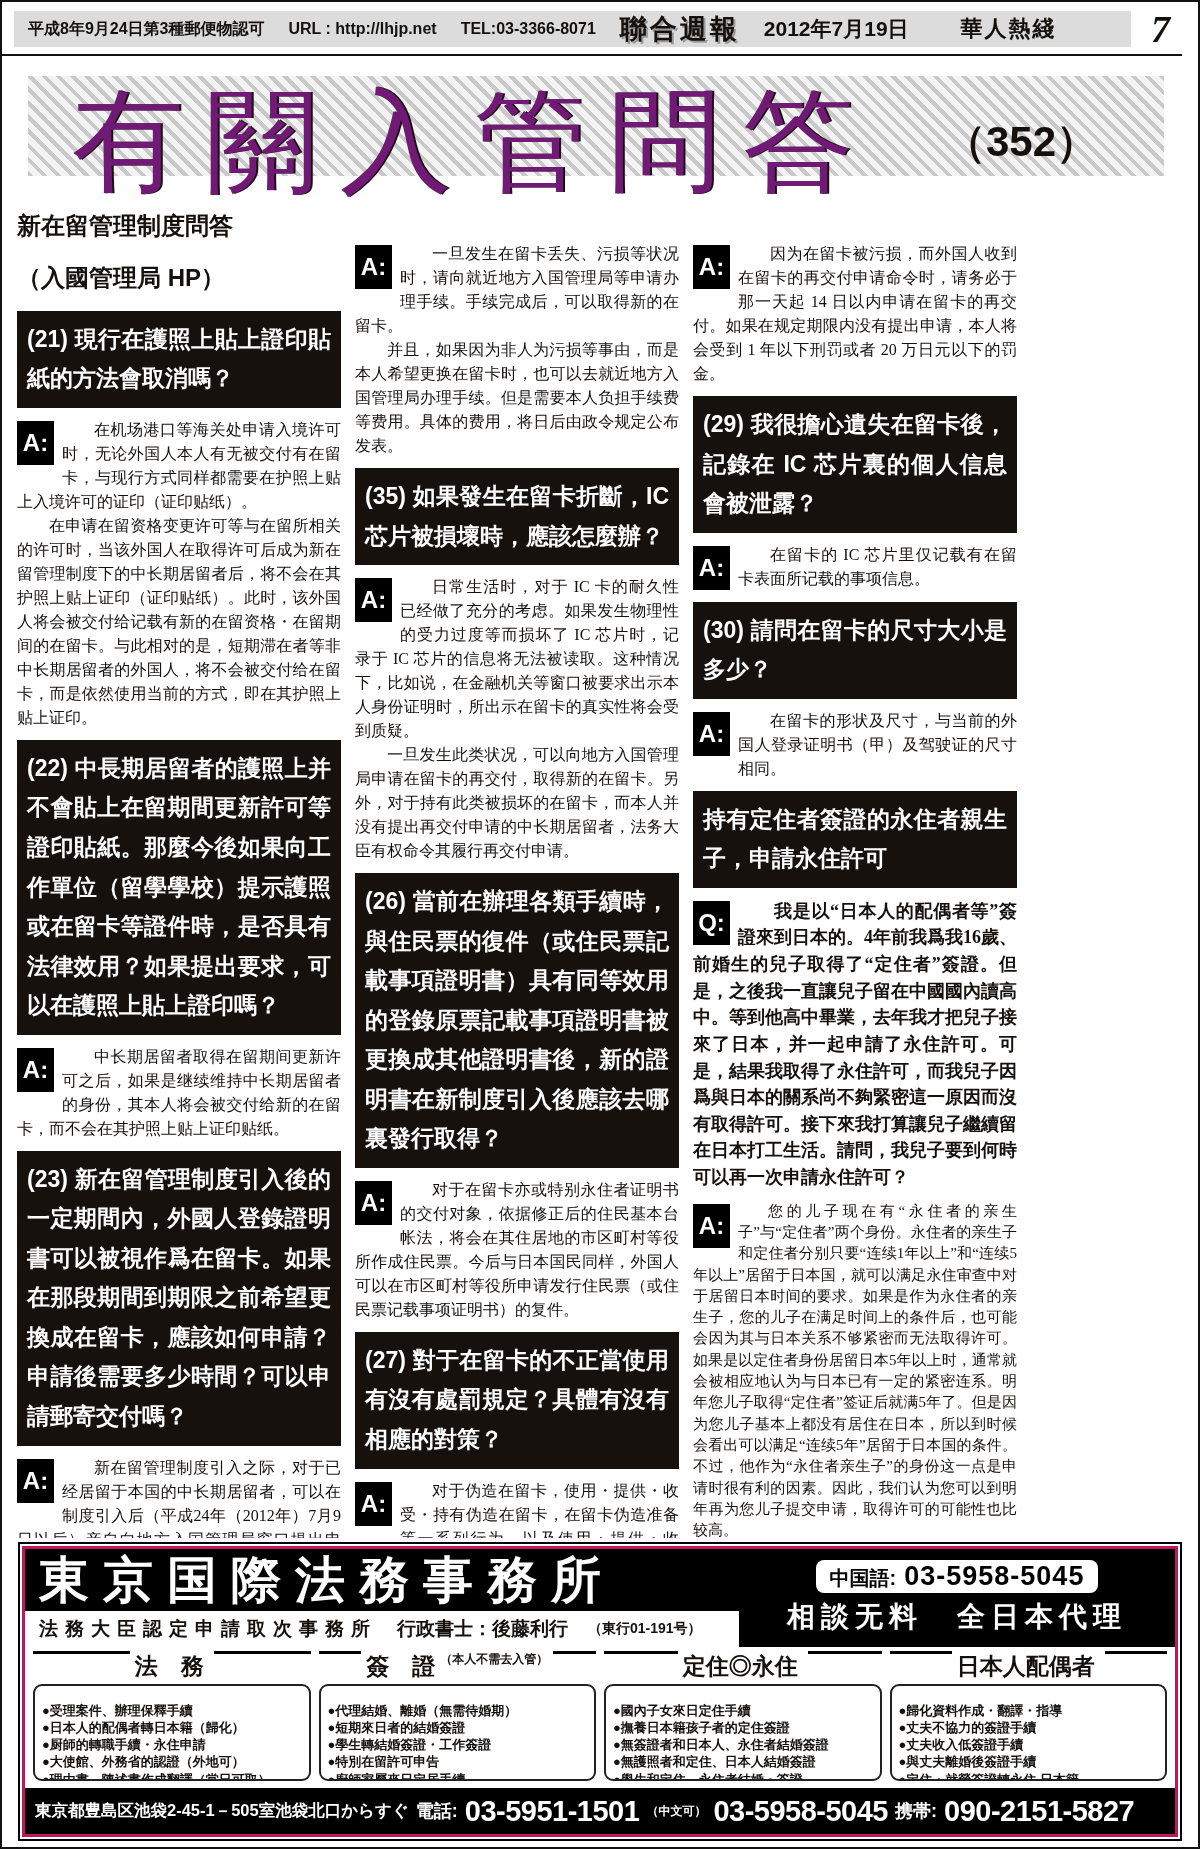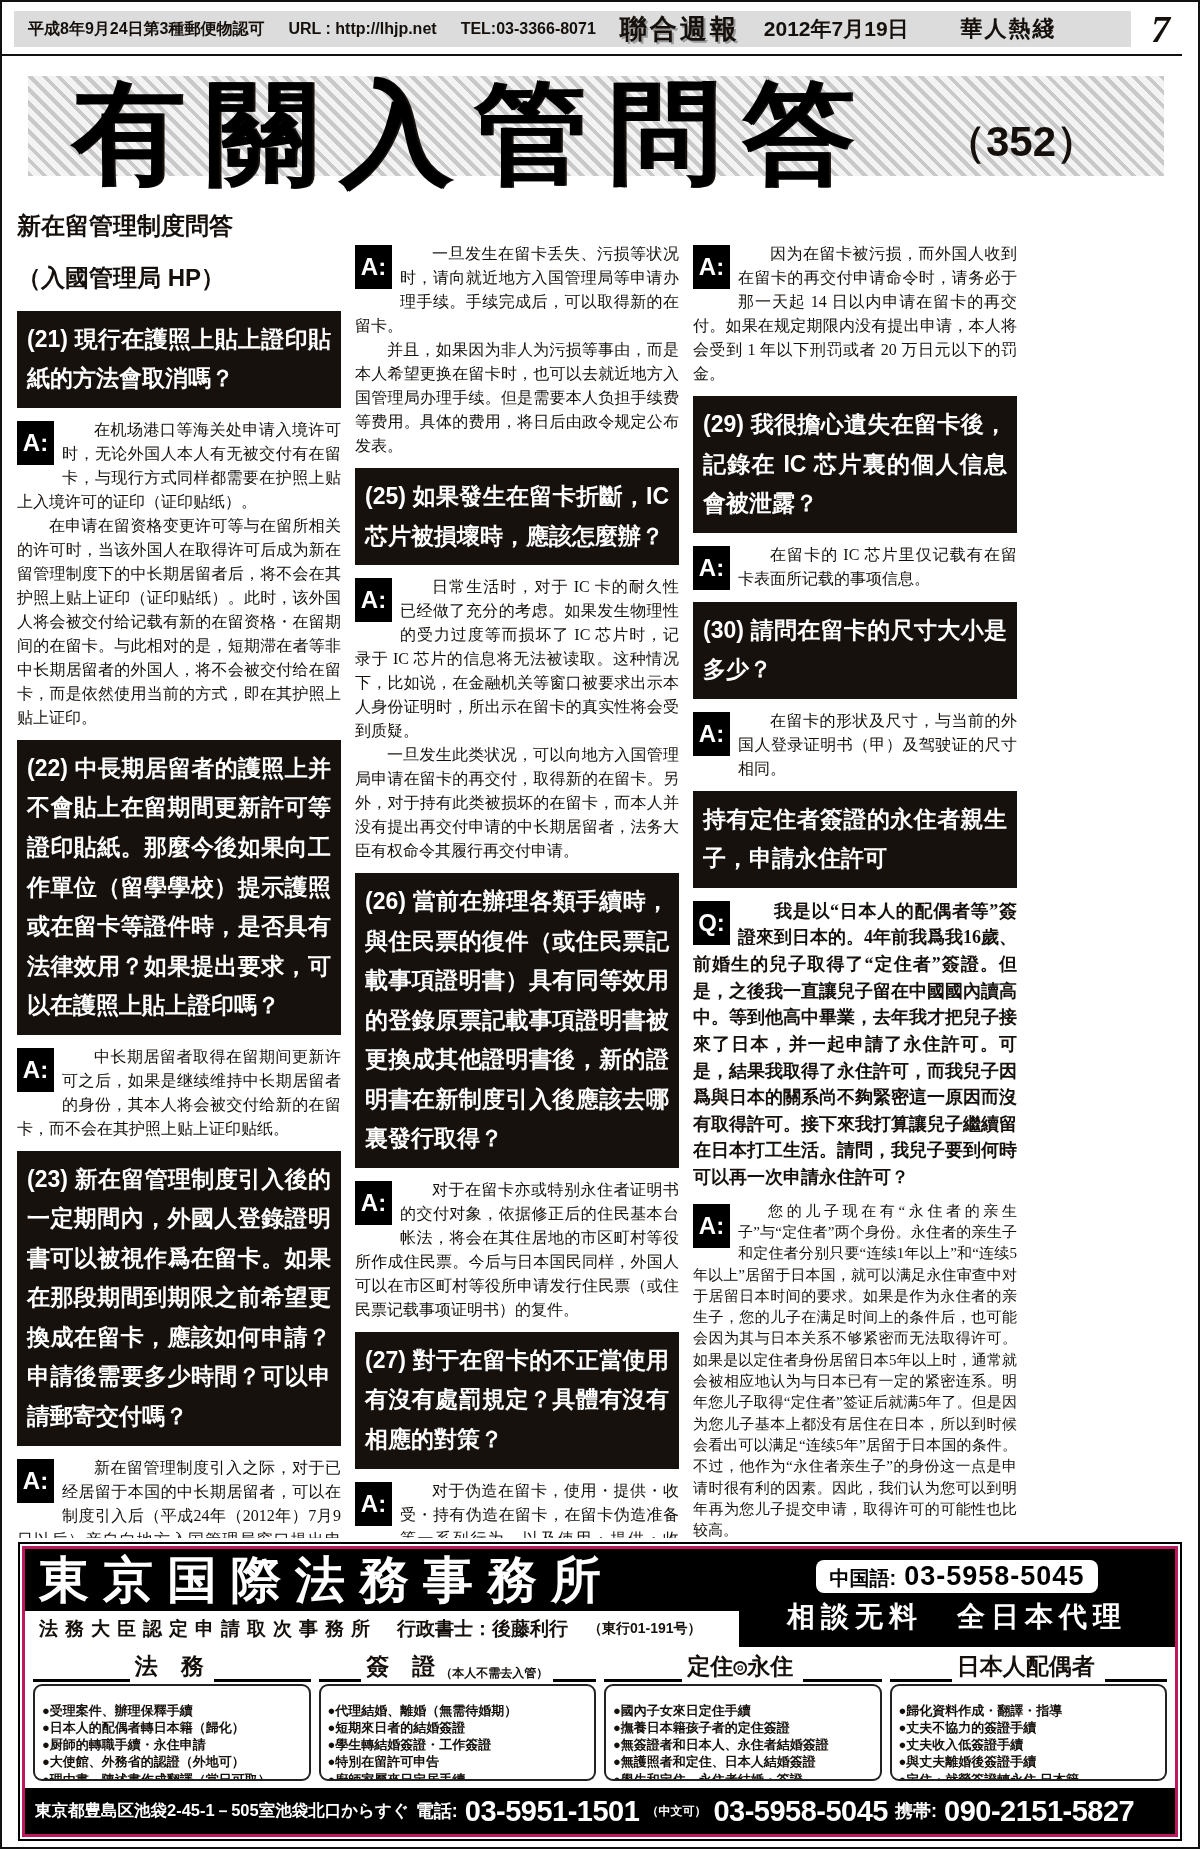--- a/index.html
+++ b/index.html
@@ -18,22 +18,22 @@
   .logo { font-size:27px; font-weight:900; letter-spacing:3px;
           text-shadow:2px 2px 0 #9a9a9a; font-family:"Liberation Sans","DejaVu Sans",sans-serif; }
   .band .date { font-size:21px; font-weight:bold; }
   .band .section { font-size:22px; font-weight:bold; letter-spacing:2px; margin-left:28px; }
   .pagenum { font-size:38px; font-weight:bold; font-style:italic; margin-left:20px;
              font-family:"Liberation Serif","DejaVu Serif",serif; }
 
   
   .masthead-band { position:absolute; top:74px; left:26px; width:1136px; height:100px;
     background:repeating-linear-gradient(45deg,#c9c9c9 0 4px,#f3f3f3 4px 10px); }
-  .masthead-title { position:absolute; top:76px; left:70px; font-size:112px; line-height:1;
-    font-weight:700; letter-spacing:22px; color:#000000; white-space:nowrap;
+  .masthead-title { position:absolute; top:84px; left:70px; font-size:112px; line-height:1;
+    font-weight:400; letter-spacing:22px; color:#701a75; white-space:nowrap;
     font-family:"Liberation Serif","DejaVu Serif",serif; text-shadow:2px 0 0 #191310; }
   .masthead-issue { position:absolute; top:112px; left:942px; font-size:42px; font-weight:bold;
     font-family:"Liberation Sans","DejaVu Sans",sans-serif; }
 
   
   .columns { position:absolute; top:198px; left:15px; width:1000px; height:1338px;
              display:flex; gap:14px; overflow:hidden; }
   .col { width:324px; overflow:hidden; }
   .intro { font-family:"Liberation Sans","DejaVu Sans",sans-serif; font-size:24px; font-weight:bold;
            line-height:1.85; margin:4px 0 8px; }
@@ -67,21 +67,21 @@
   .ad-top-right { width:436px; background:#000000; color:#fff; display:flex; flex-direction:column;
     align-items:center; justify-content:center; gap:5px; padding:5px 8px; }
   .cn-box { background:#fff; color:#000; border-radius:8px; padding:1px 14px; display:flex; gap:8px;
     align-items:baseline; font-family:"Liberation Sans","DejaVu Sans",sans-serif; font-weight:900; white-space:nowrap; }
   .cn-label { font-size:20px; }
   .cn-phone { font-size:27px; letter-spacing:1px; }
   .ad-slogan { font-family:"Liberation Sans","DejaVu Sans",sans-serif; font-weight:bold; font-size:28px;
                letter-spacing:6px; white-space:nowrap; }
   .ad-services { flex:1; display:flex; gap:8px; padding:4px 8px 7px; overflow:hidden; }
   .svc { flex:1; display:flex; flex-direction:column; overflow:hidden; }
-  .svc-head { display:flex; align-items:flex-end; gap:5px; font-family:Liberation Mono, monospace;
+  .svc-head { display:flex; align-items:flex-start; gap:5px; font-family:Liberation Serif, serif;
               font-weight:900; font-size:23px; white-space:nowrap; }
   .svc-head::before, .svc-head::after { content:""; flex:1; border-top:3px solid #000; min-width:8px; }
   .svc-note { font-size:12px; font-weight:bold; }
   .svc-box { flex:1; border:2px solid #222; border-radius:9px; padding:16px 7px; margin-top:2px; overflow:hidden; }
   .svc-box ul { list-style:none; }
   .svc-box li { font-family:"Liberation Sans","DejaVu Sans",sans-serif; font-weight:bold;
                 font-size:13px; line-height:1.32; white-space:nowrap; overflow:hidden; }
   .ad-addr { background:#000; color:#fff; height:46px; display:flex; align-items:center; gap:7px;
              padding:0 10px; white-space:nowrap; overflow:hidden;
              font-family:"Liberation Sans","DejaVu Sans",sans-serif; }
@@ -138,21 +138,21 @@
 
     </div>
 
     <div class="col">
       <div class="ans" style="margin-top:42px">
         <span class="amark">A:</span>
         <p>一旦发生在留卡丢失、污损等状况时，请向就近地方入国管理局等申请办理手续。手续完成后，可以取得新的在留卡。</p>
         <p>并且，如果因为非人为污损等事由，而是本人希望更换在留卡时，也可以去就近地方入国管理局办理手续。但是需要本人负担手续费等费用。具体的费用，将日后由政令规定公布发表。</p>
       </div>
 
-      <div class="qbox">(25) 如果發生在留卡折斷，IC 芯片被損壞時，應該怎麼辦？</div>
+      <div class="qbox">(35) 如果發生在留卡折斷，IC 芯片被損壞時，應該怎麼辦？</div>
       <div class="ans">
         <span class="amark">A:</span>
         <p>日常生活时，对于 IC 卡的耐久性已经做了充分的考虑。如果发生物理性的受力过度等而损坏了 IC 芯片时，记录于 IC 芯片的信息将无法被读取。这种情况下，比如说，在金融机关等窗口被要求出示本人身份证明时，所出示在留卡的真实性将会受到质疑。</p>
         <p>一旦发生此类状况，可以向地方入国管理局申请在留卡的再交付，取得新的在留卡。另外，对于持有此类被损坏的在留卡，而本人并没有提出再交付申请的中长期居留者，法务大臣有权命令其履行再交付申请。</p>
       </div>
 
       <div class="qbox">(26) 當前在辦理各類手續時，與住民票的復件（或住民票記載事項證明書）具有同等效用的登錄原票記載事項證明書被更換成其他證明書後，新的證明書在新制度引入後應該去哪裏發行取得？</div>
       <div class="ans">
         <span class="amark">A:</span>
         <p>对于在留卡亦或特别永住者证明书的交付对象，依据修正后的住民基本台帐法，将会在其住居地的市区町村等役所作成住民票。今后与日本国民同样，外国人可以在市区町村等役所申请发行住民票（或住民票记载事项证明书）的复件。</p>

